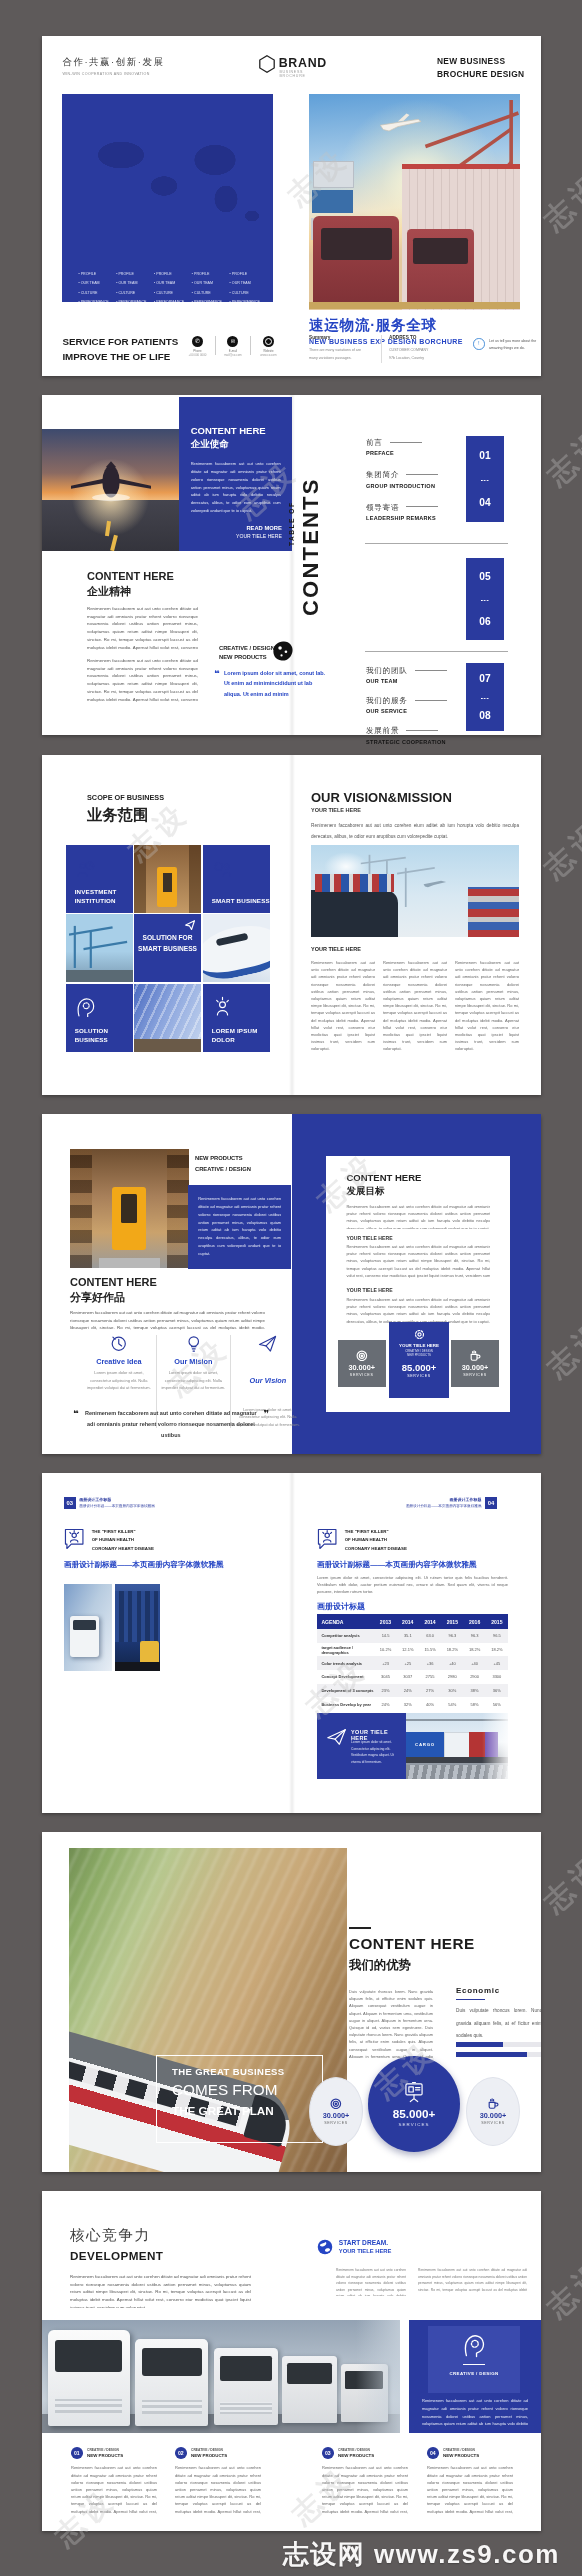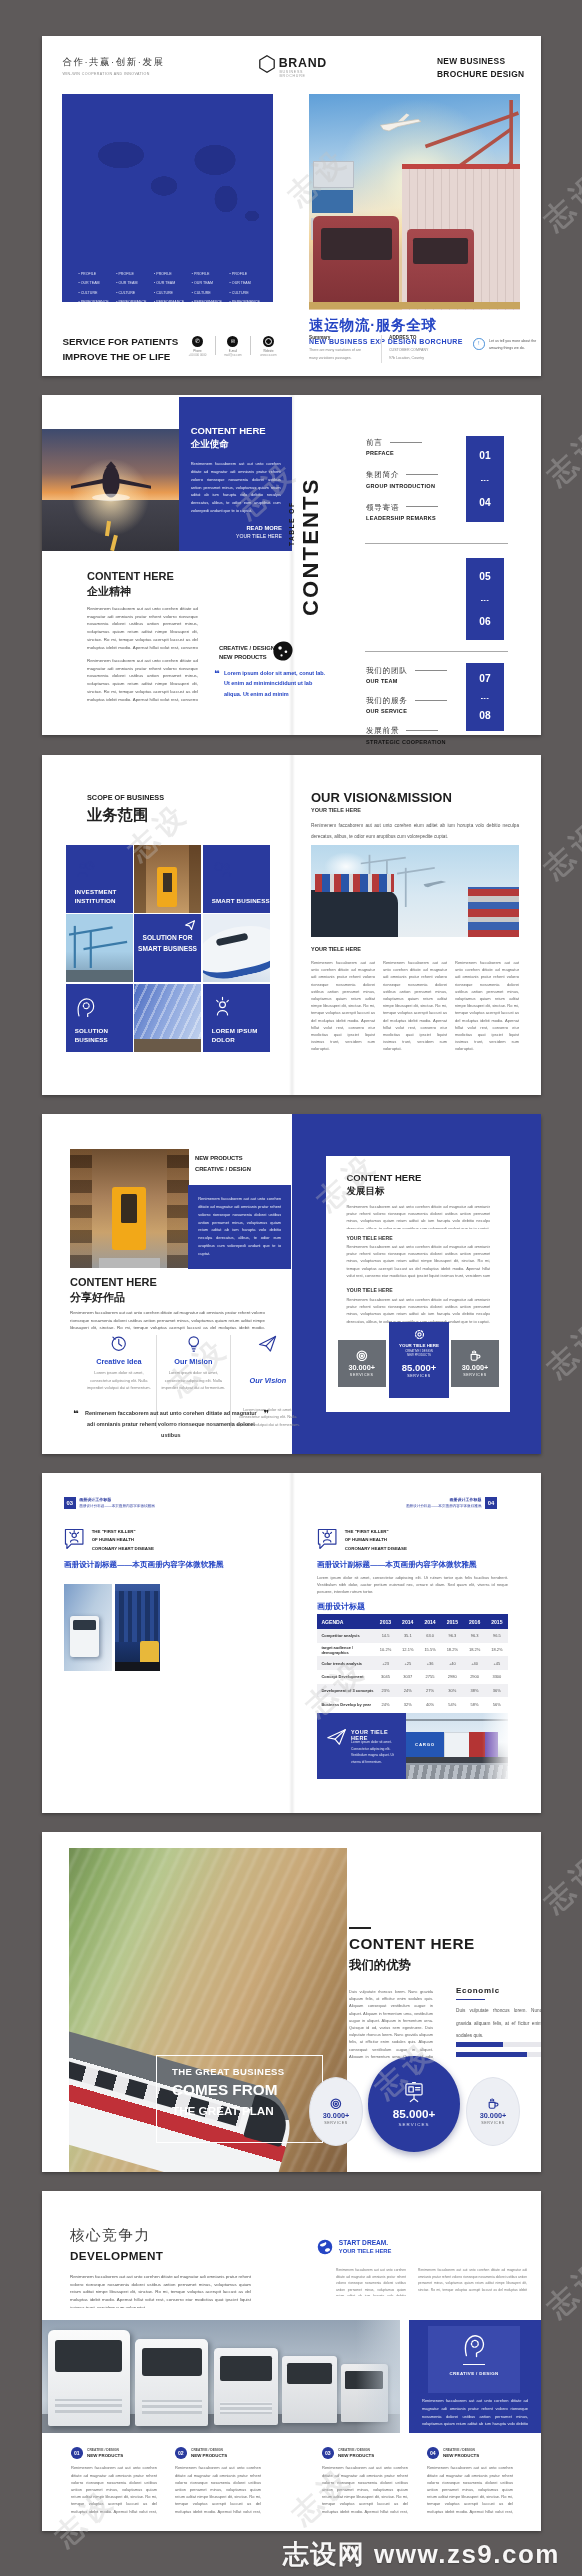--- a/index.html
+++ b/index.html
@@ -643,21 +643,21 @@
       <div class="a" style="left:-29px;top:-29px;width:335px;height:408px;background:linear-gradient(115deg,#55703e 0%,#8cab66 16%,#b7c78e 28%,#c9b584 42%,#c9a878 55%,#ad8a5c 70%,#8a6844 84%,#6e5238 100%);"></div>
       <div class="a" style="left:-29px;top:-29px;width:335px;height:408px;background:repeating-linear-gradient(115deg,rgba(255,255,255,.22) 0 2.2px,transparent 2.2px 11.7px);filter:blur(1.5px);"></div>
       <div class="a" style="left:-44px;top:182px;width:262px;height:189px;transform:rotate(16deg);">
         <div class="a" style="left:0;top:29px;width:262px;height:109px;background:linear-gradient(180deg,#6a6f74 0 25px,#f2f3f4 25px 51px,#c03038 51px 67px,#f2f3f4 67px 109px);border-radius:10.2px 44px 4.4px 4.4px;"></div>
         <div class="a" style="left:29px;top:58px;width:182px;height:16px;background:repeating-linear-gradient(90deg,#2a2e34 0 19px,#e8e8ea 19px 32px);"></div>
         <div class="a" style="left:218px;top:38px;width:39px;height:44px;background:#2a2e34;border-radius:2.9px 29px 2.9px 2.9px;"></div>
       </div>
       <div class="a" style="left:87px;top:207px;width:165px;height:86px;border:1.8px solid #fff;"></div>
       <div class="a" style="left:103px;top:218px;color:#fff;">
         <div style="font-size:9.5px;font-weight:bold;letter-spacing:0.4px;">THE GREAT BUSINESS</div>
-        <div style="font-size:15.3px;font-weight:700;margin-top:4.4px;">COMES FROM</div>
+        <div style="font-size:15.3px;font-weight:400;margin-top:4.4px;">COMES FROM</div>
         <div style="font-size:11.7px;font-weight:bold;margin-top:4.4px;">THE GREAT PLAN</div>
       </div>
     </div>
 
     <div class="a" style="left:307px;top:95px;width:22px;height:2.2px;background:#222;"></div>
     <div class="a" style="left:307px;top:103px;font-size:15.3px;font-weight:900;color:#1c1c1c;letter-spacing:0.4px;">CONTENT HERE</div>
     <div class="a" style="left:307px;top:125px;font-size:12.4px;font-weight:bold;color:#1c1c1c;">我们的优势</div>
 
     <div class="a body55 clip" style="left:307px;top:156px;width:84px;height:70px;">Duis vulputate rhoncus lorem. Nunc gravida aliquam felis, at efficitur enim sodales quis. Aliquam consequat vestibulum augue in aliquet. Aliquam in fermentum urna, vestibulum augue in aliquet. Aliquam in fermentum urna. Quisque id od, varius sem egestruere. Duis vulputate rhoncus lorem. Nunc gravida aliquam felis, at efficitur enim sodales quis. Aliquam consequat vestibulum augue in aliquet. Aliquam in fermentum urna. Quisque id odio dictum, varius sem eget, sollicitudin nisl. Sed eleifend sapien dolorsuore.</div>
 

